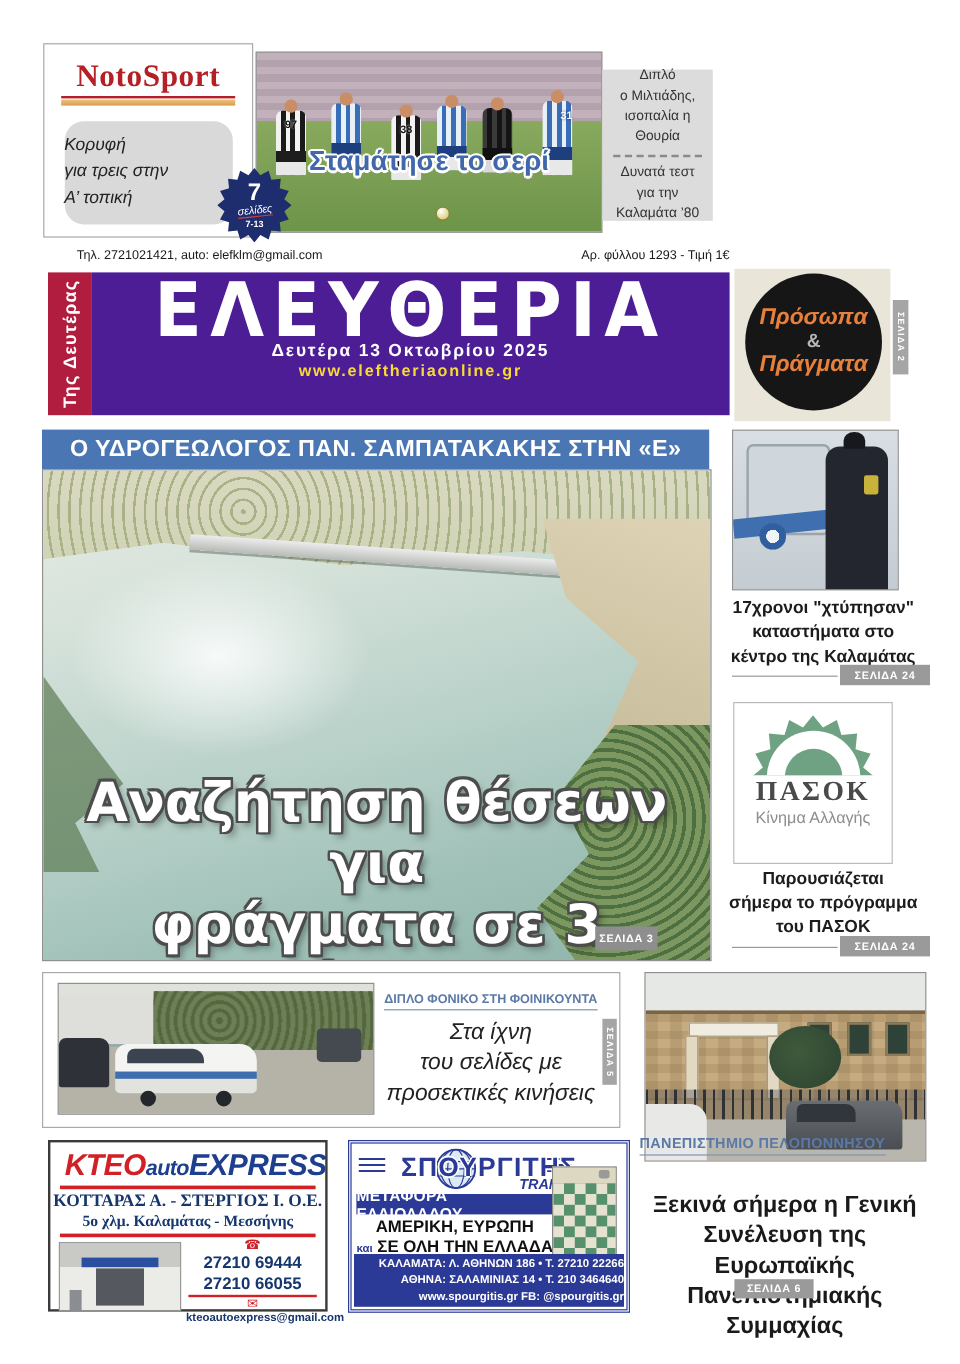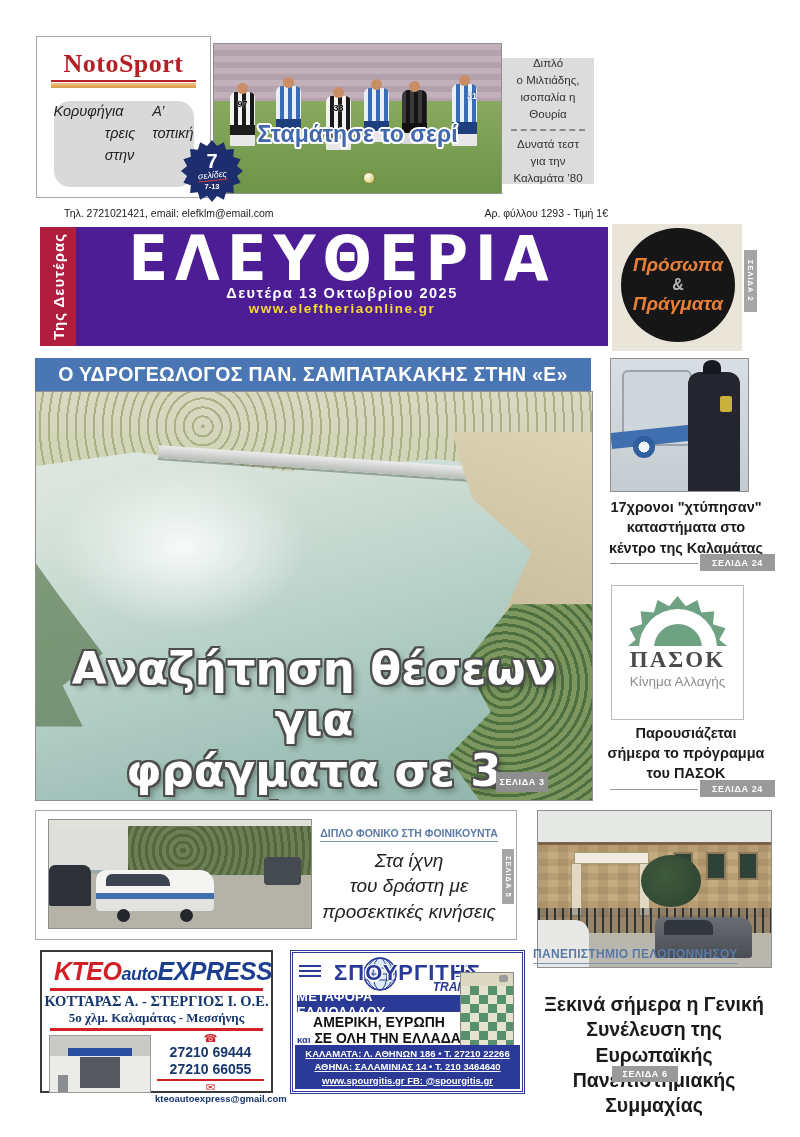--- a/index.html
+++ b/index.html
@@ -15,21 +15,21 @@
   .kicker{color:#5b79a6;font-weight:bold;display:inline-block;border-bottom:1px solid #8093b5;padding-bottom:2px;}
   .star16{clip-path:polygon(100% 50%,90.2% 58%,96.2% 69.1%,84.1% 72.8%,85.4% 85.4%,72.8% 84.1%,69.1% 96.2%,58% 90.2%,50% 100%,42% 90.2%,30.9% 96.2%,27.2% 84.1%,14.6% 85.4%,15.9% 72.8%,3.8% 69.1%,9.8% 58%,0% 50%,9.8% 42%,3.8% 30.9%,15.9% 27.2%,14.6% 14.6%,27.2% 15.9%,30.9% 3.8%,42% 9.8%,50% 0%,58% 9.8%,69.1% 3.8%,72.8% 15.9%,85.4% 14.6%,84.1% 27.2%,96.2% 30.9%,90.2% 42%);}
 
   
   #notosport-box{left:36px;top:36px;width:173px;height:160px;border:1px solid #a9a9a9;background:#fff;}
   #notosport-logo{margin-top:12px;text-align:center;font-family:"Liberation Serif",serif;
       font-weight:bold;font-size:26px;color:#b32025;letter-spacing:.5px;}
   .ns-rule-red{width:84%;height:2px;background:#b32025;margin:1px auto 1px;}
   .ns-rule-orange{width:84%;height:5px;background:linear-gradient(#eec27c,#d89b4e);margin:0 auto;}
   #notosport-tag{width:140px;height:86px;margin:13px auto 0;background:#d9d9d9;border-radius:16px;
-      font-style:italic;font-size:14.5px;color:#222;display:flex;justify-content:center;line-height:1.5;}
+      font-style:italic;font-size:14.5px;color:#222;display:flex;flex-direction:column;justify-content:center;line-height:1.5;}
   #badge7{left:181px;top:140px;width:62px;height:62px;background:#1d2d6e;z-index:5;
       display:flex;flex-direction:column;align-items:center;justify-content:center;color:#fff;}
   #badge7 .b7-num{font-size:20px;font-weight:bold;line-height:.9;}
   #badge7 .b7-word{font-size:9px;font-style:italic;border-bottom:1.5px solid #d54040;transform:rotate(-6deg);}
   #badge7 .b7-range{font-size:7.5px;font-weight:bold;margin-top:1px;}
 
   #football-photo{left:213px;top:43px;width:287px;height:149px;}
   .fb-stands{position:absolute;left:0;top:0;right:0;height:40%;
       background:repeating-linear-gradient(180deg,#c2b0ba 0 6px,#b3a2ae 6px 12px);}
   .fb-field{position:absolute;left:0;bottom:0;right:0;height:62%;
@@ -197,21 +197,21 @@
   #spour-bar{width:168px;height:17px;margin-left:4px;background:#2b3a96;color:#fff;font-weight:bold;font-size:13px;
       display:flex;align-items:center;justify-content:center;letter-spacing:.3px;}
   #spour-dest{width:172px;text-align:center;font-weight:bold;color:#101010;font-size:14px;line-height:1.15;margin-top:2px;}
   .dest-prefix{font-size:9.5px;color:#2b3a96;font-weight:bold;}
   #spour-tin{position:absolute;right:8px;top:19px;width:52px;height:76px;border:1px solid #888;overflow:hidden;background:#e6e2d0;}
   #spour-tin .cap{position:absolute;left:0;top:0;right:0;height:13px;background:#ddd8c2;border-bottom:1px solid #aaa;}
   #spour-tin .spout{position:absolute;right:5px;top:2px;width:9px;height:7px;background:#9a9a98;border-radius:2px;}
   #spour-tin .body{position:absolute;left:0;top:13px;right:0;bottom:0;
       background:repeating-conic-gradient(#57906c 0% 25%,#e6e2d0 0% 50%);background-size:18px 18px;}
   #spour-footer{position:absolute;left:2px;right:2px;bottom:2px;background:#2b3a96;color:#fff;
-      text-align:center;font-weight:bold;font-size:9.5px;line-height:1.4;padding:2px 0;text-decoration:underline;}
+      text-align:right;font-weight:bold;font-size:9.5px;line-height:1.4;padding:2px 0;}
 </style>
 </head>
 <body>
 
 <div class="page">
 
   <div class="abs" id="notosport-box">
     <div id="notosport-logo">NotoSport</div>
     <div class="ns-rule-red"></div>
     <div class="ns-rule-orange"></div>
@@ -251,21 +251,21 @@
     <span>Διπλό</span>
     <span>ο Μιλτιάδης,</span>
     <span>ισοπαλία η Θουρία</span>
     <div class="dash-div"></div>
     <span>Δυνατά τεστ</span>
     <span>για την</span>
     <span>Καλαμάτα ’80</span>
   </div>
 
 
-  <div class="abs" id="contact-line">Τηλ. 2721021421, email: elefklm@email.com</div>
+  <div class="abs" id="contact-line">Τηλ. 2721021421, auto: elefklm@gmail.com</div>
   <div class="abs" id="issue-line">Αρ. φύλλου 1293 - Τιμή 1€</div>
 
   <div class="abs" id="edition-strip">
     <span>Της Δευτέρας</span>
   </div>
 
   <div class="abs" id="masthead-blue">
     <div id="mast-title">ΕΛΕΥΘΕΡΙΑ</div>
     <div id="mast-date">Δευτέρα 13 Οκτωβρίου 2025</div>
     <div id="mast-url">www.eleftheriaonline.gr</div>
@@ -335,21 +335,21 @@
       <div class="pc-suv"></div>
       <div class="pc-car"></div>
       <div class="pc-wheel" style="left:26%;bottom:6%"></div>
       <div class="pc-wheel" style="left:50%;bottom:6%"></div>
       <div class="pc-van"></div>
     </div>
     <div class="abs" id="phoinik-text">
       <span class="kicker">ΔΙΠΛΟ ΦΟΝΙΚΟ ΣΤΗ ΦΟΙΝΙΚΟΥΝΤΑ</span>
       <div id="phoinik-headline">
         <div>Στα ίχνη</div>
-        <div>του δράστη με</div>
+        <div>του σελίδες με</div>
         <div>προσεκτικές κινήσεις</div>
       </div>
     </div>
     <div class="vtab" id="tab-page5">ΣΕΛΙΔΑ 5</div>
   </div>
 
   <div class="photo" id="uni-photo">
     <div class="uni-roof"></div>
     <div class="uni-stone"></div>
     <div class="uni-win" style="left:58%;top:26%"></div>

